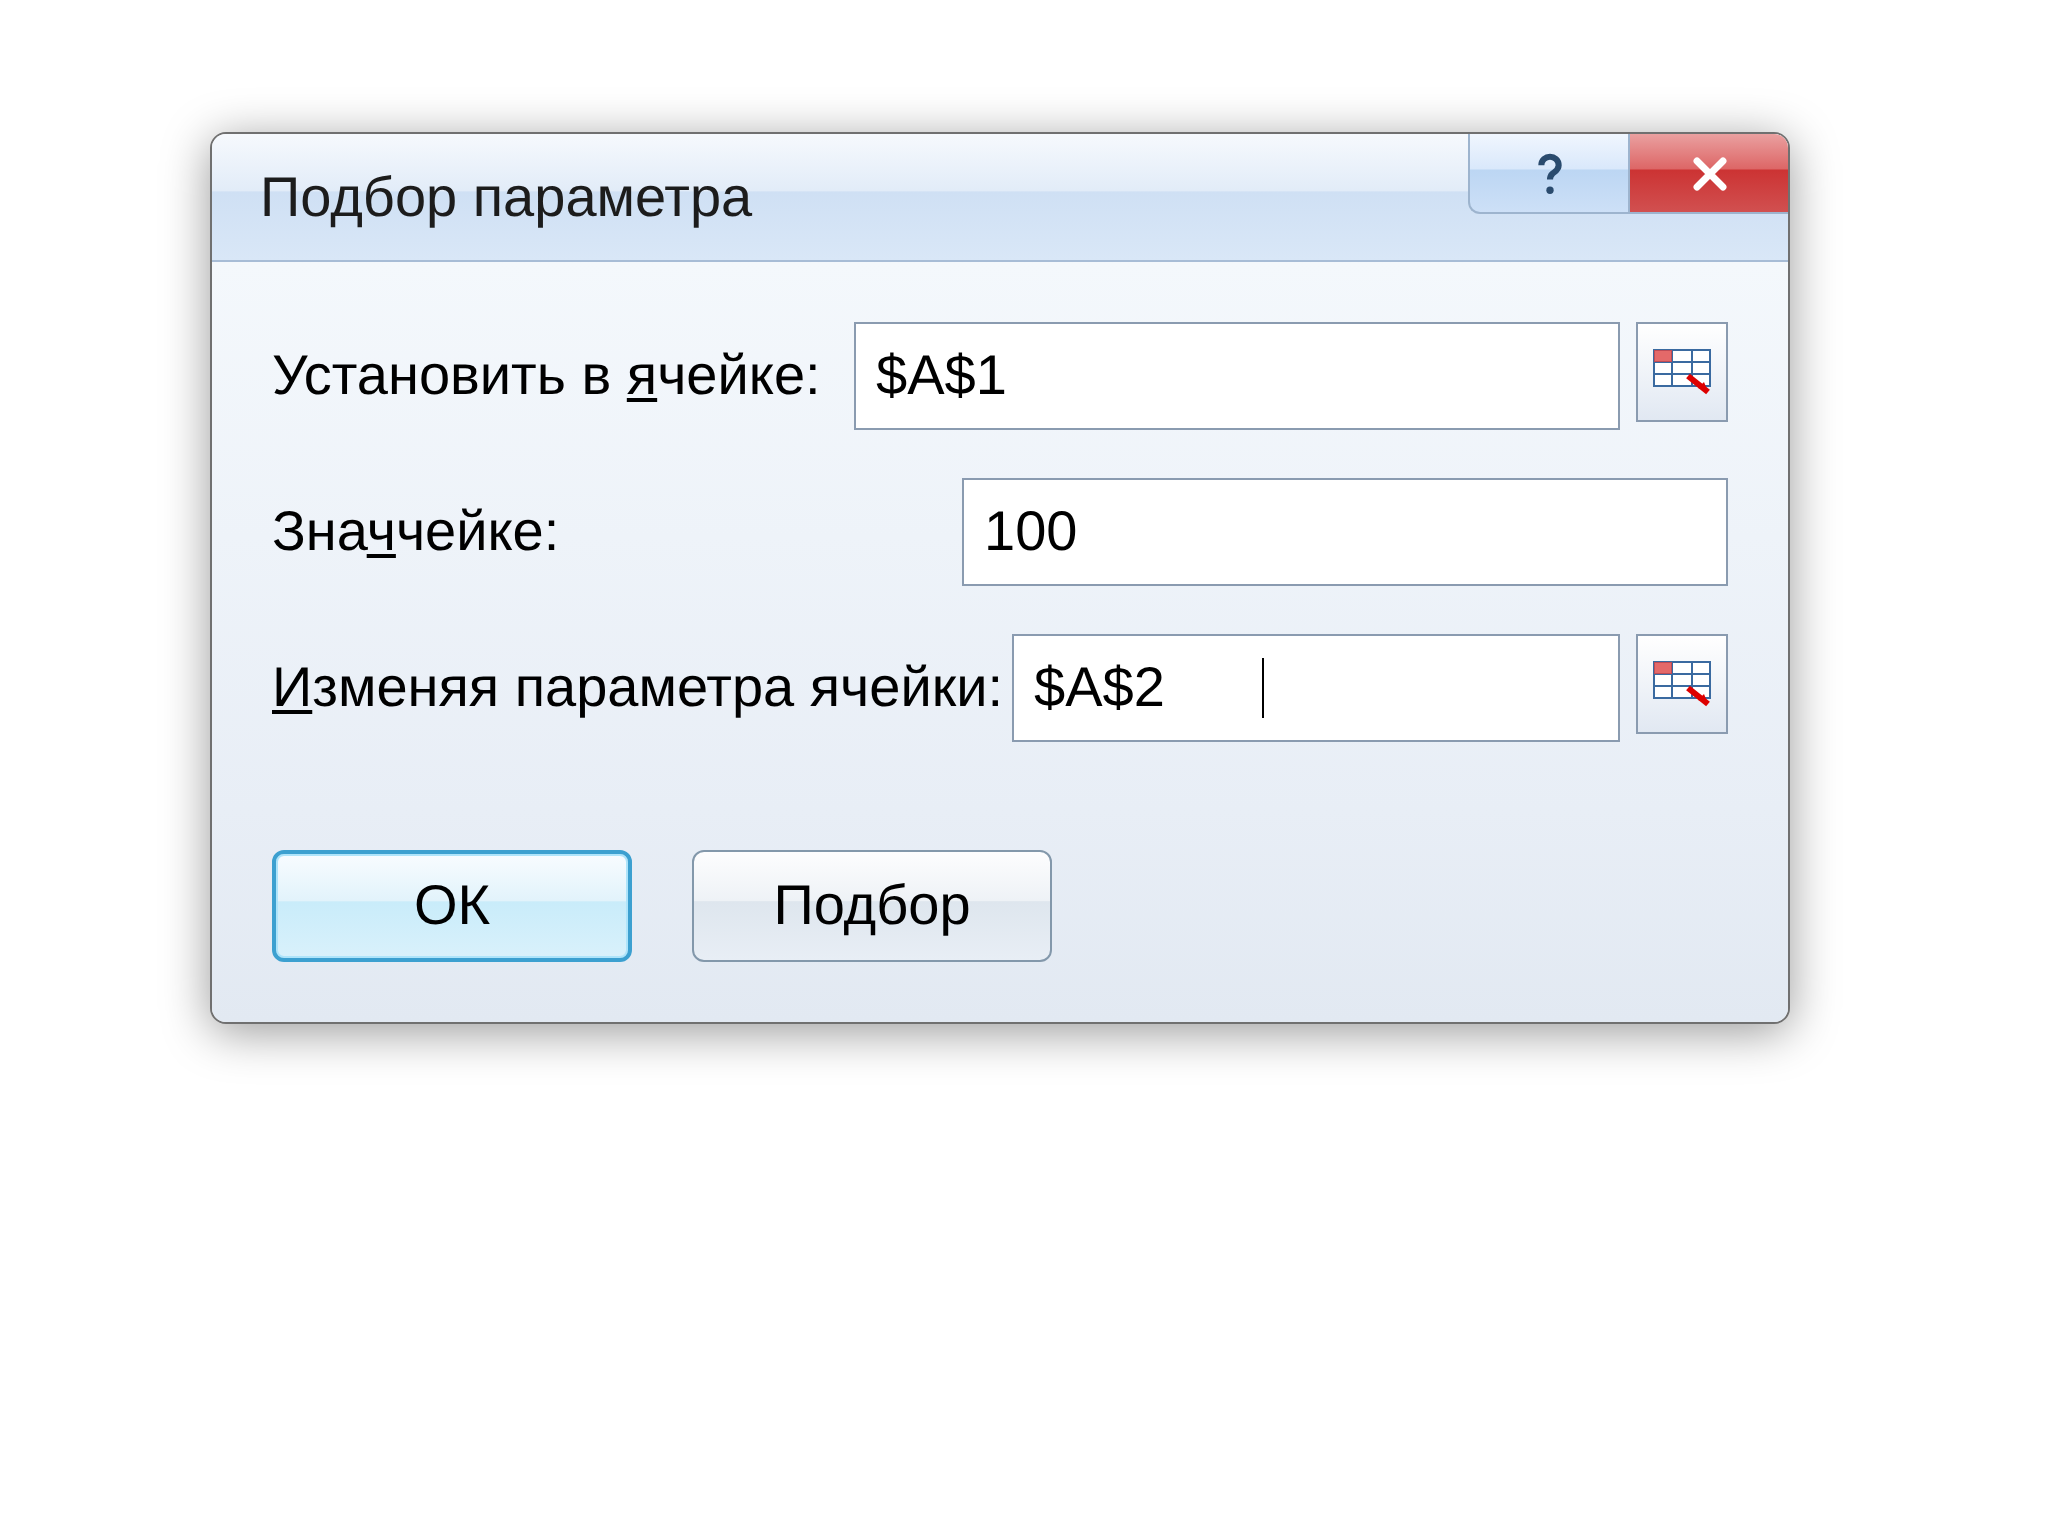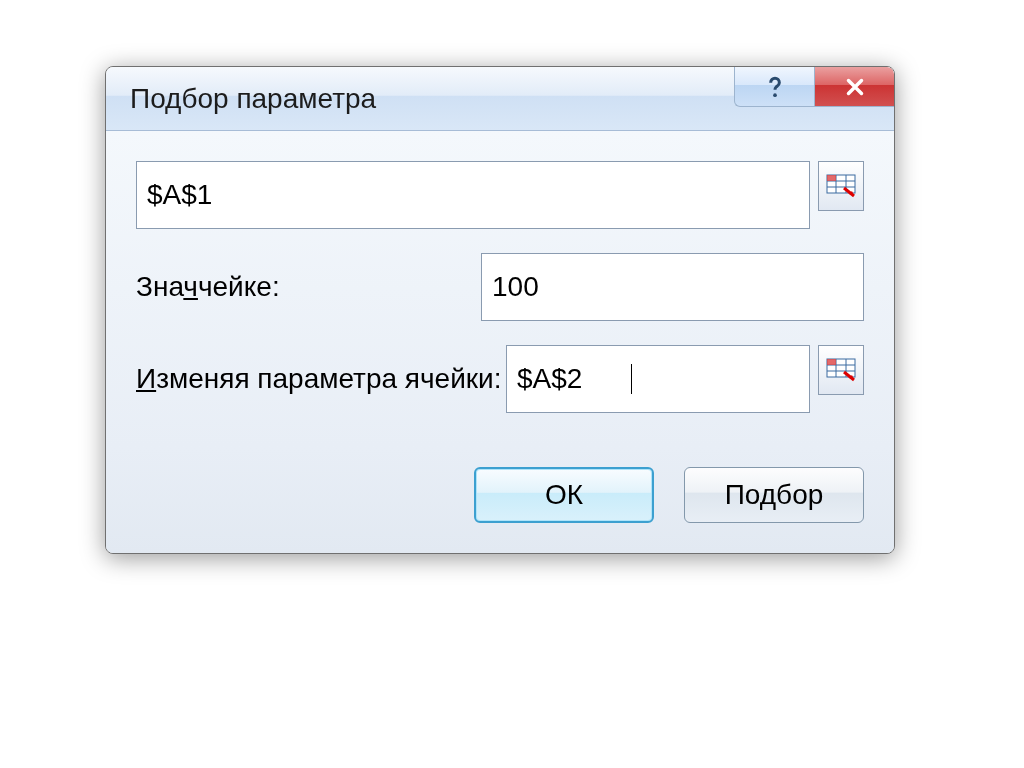--- a/index.html
+++ b/index.html
@@ -76,21 +76,21 @@
       white-space: nowrap;
     }
     .row-label .ul { text-decoration: underline; }
     .cell-wrap {
       position: relative;
       flex: 1;
       display: flex;
     }
     .cell-input {
       flex: 1;
-      height: 68px;
+      height: 54px;
       border: 1px solid #8a9bb0;
       background: #fff;
       font-size: 28px;
       padding: 4px 10px;
       color: #000;
       font-family: inherit;
       outline: none;
     }
     .ref-btn {
       width: 46px;
@@ -98,21 +98,20 @@
       margin-left: 8px;
       background: linear-gradient(to bottom,#fff,#e1e8f2);
       border: 1px solid #8a9bb0;
       display: flex;
       align-items: center;
       justify-content: center;
     }
     .ref-btn svg { width: 30px; height: 24px; }
     .footer {
       display: flex;
-      justify-content: flex-end;
       gap: 30px;
       padding: 20px 30px 30px 30px;
       background: linear-gradient(to bottom,#e8eef6 0%, #e2e9f2 100%);
     }
     .btn {
       min-width: 180px;
       height: 56px;
       font-size: 28px;
       color: #000;
       border-radius: 6px;
@@ -157,20 +156,23 @@
         <svg viewBox="0 0 24 24">
           <path stroke="#fff" stroke-width="3.2" stroke-linecap="round" d="M6 6 L18 18 M18 6 L6 18"></path>
         </svg>
       </div>
     </div>
   </div>
 
   <div class="body">
 
     <div class="row">
+      <div class="row-label">
+        <span>Установить в </span><span class="ul">я</span><span>чейке:</span>
+      </div>
       <div class="cell-wrap">
         <input class="cell-input" value="$A$1" style="">
         <div class="ref-btn">
           <svg viewBox="0 0 30 24">
             <rect x="1" y="1" width="28" height="18" fill="#fff" stroke="#3a6aa0"></rect>
             <line x1="1" y1="7" x2="29" y2="7" stroke="#3a6aa0"></line>
             <line x1="1" y1="13" x2="29" y2="13" stroke="#3a6aa0"></line>
             <line x1="10" y1="1" x2="10" y2="19" stroke="#3a6aa0"></line>
             <line x1="20" y1="1" x2="20" y2="19" stroke="#3a6aa0"></line>
             <rect x="1" y="1" width="9" height="6" fill="#d44" opacity="0.8"></rect>

